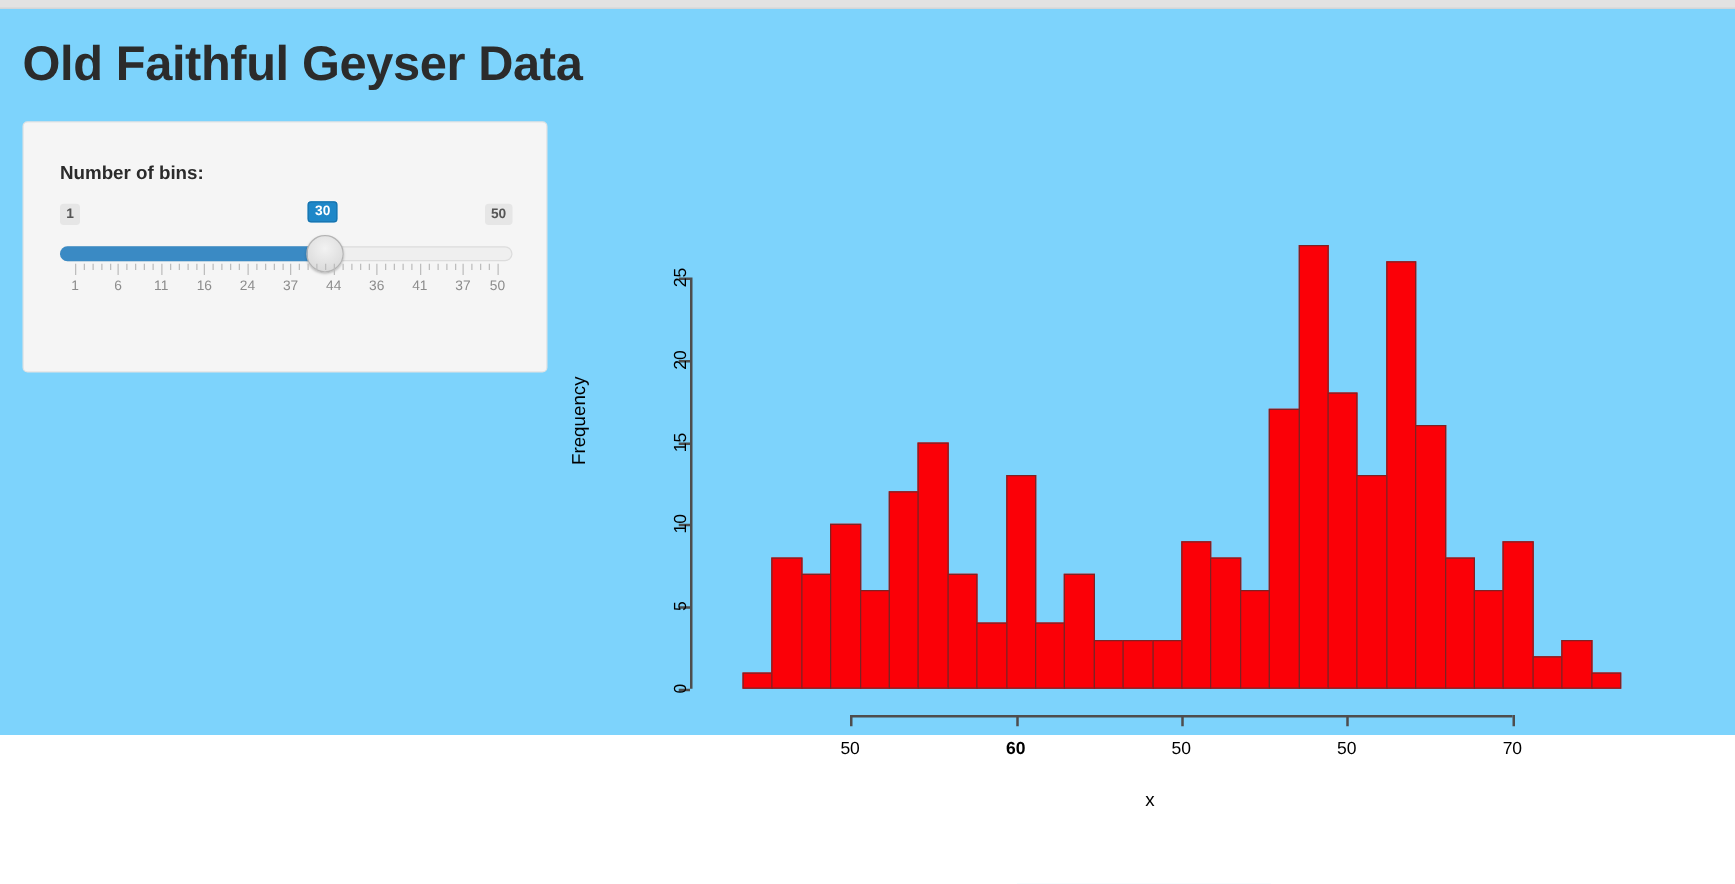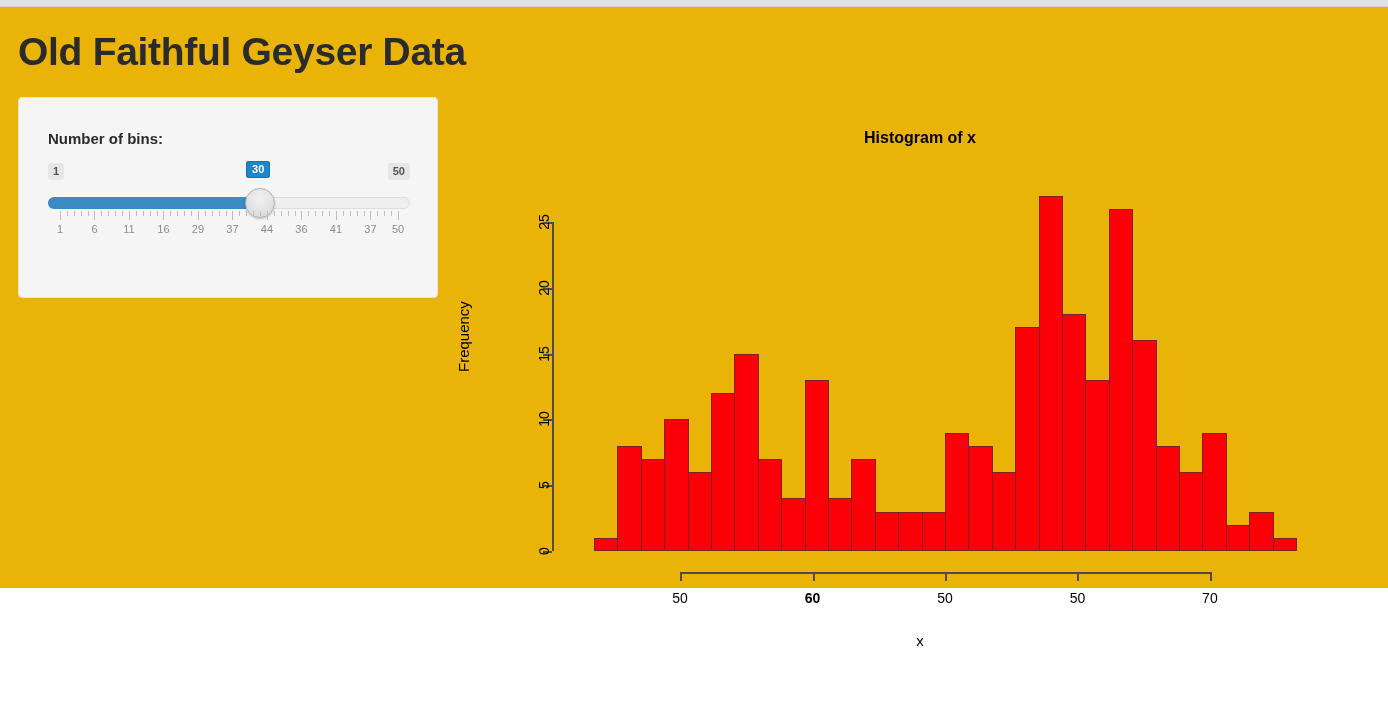--- a/index.html
+++ b/index.html
@@ -8,21 +8,21 @@
     background: #ffffff;
     width: 1388px;
     height: 707px;
     overflow: hidden;
     font-family: "Liberation Sans", sans-serif;
   }
   #root {
     position: relative;
     width: 1388px;
     height: 588px;
-    background: #eab308;
+    background: #7dd3fc;
   }
   
   .top-strip {
     position: absolute;
     top: 0; left: 0;
     width: 1388px;
     height: 6px;
     background: #e2e2e2;
     border-bottom: 1px solid #d4d4d4;
   }
@@ -268,33 +268,32 @@
           <div class="tick minor" style="left: 329.306px;"></div>
           <div class="tick minor" style="left: 336.204px;"></div>
           <div class="tick minor" style="left: 343.102px;"></div>
           <div class="tick major" style="left: 350px;"></div>
         </div>
       <div class="scale-row">
           <div class="scale-label" style="left: 12px;">1</div>
           <div class="scale-label" style="left: 46.4898px;">6</div>
           <div class="scale-label" style="left: 80.9796px;">11</div>
           <div class="scale-label" style="left: 115.469px;">16</div>
-          <div class="scale-label" style="left: 149.959px;">29</div>
+          <div class="scale-label" style="left: 149.959px;">24</div>
           <div class="scale-label" style="left: 184.449px;">37</div>
           <div class="scale-label" style="left: 218.939px;">44</div>
           <div class="scale-label" style="left: 253.429px;">36</div>
           <div class="scale-label" style="left: 287.918px;">41</div>
           <div class="scale-label" style="left: 322.408px;">37</div>
           <div class="scale-label" style="left: 350px;">50</div>
         </div>
     </div>
   </div>
 
   <div class="plot">
-    <div class="plot-title">Histogram of x</div>
     <div class="plot-inner">
       <div class="ylab">Frequency</div>
       <div class="xlab">x</div>
     <div class="axis-line" style="left: 92px; top: 112px; width: 2px; height: 329px;"></div>
         <div class="axis-line" style="left: 83px; top: 441px; width: 9px; height: 2px;"></div>
         <div class="ytick-label" style="left: 76px; top: 441px;">0</div>
         <div class="axis-line" style="left: 83px; top: 375.2px; width: 9px; height: 2px;"></div>
         <div class="ytick-label" style="left: 76px; top: 375.2px;">5</div>
         <div class="axis-line" style="left: 83px; top: 309.4px; width: 9px; height: 2px;"></div>
         <div class="ytick-label" style="left: 76px; top: 309.4px;">10</div>

